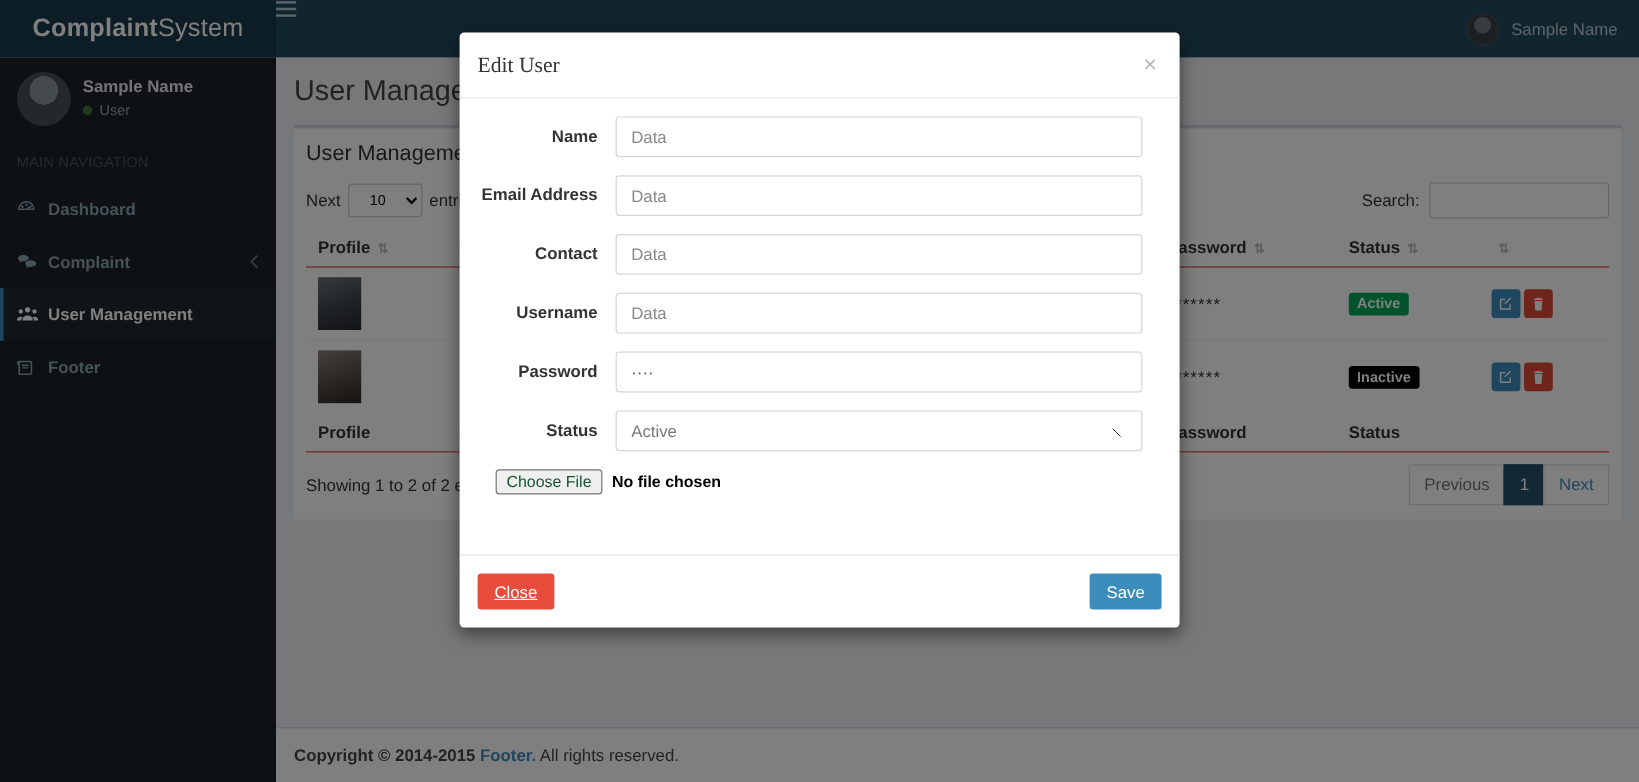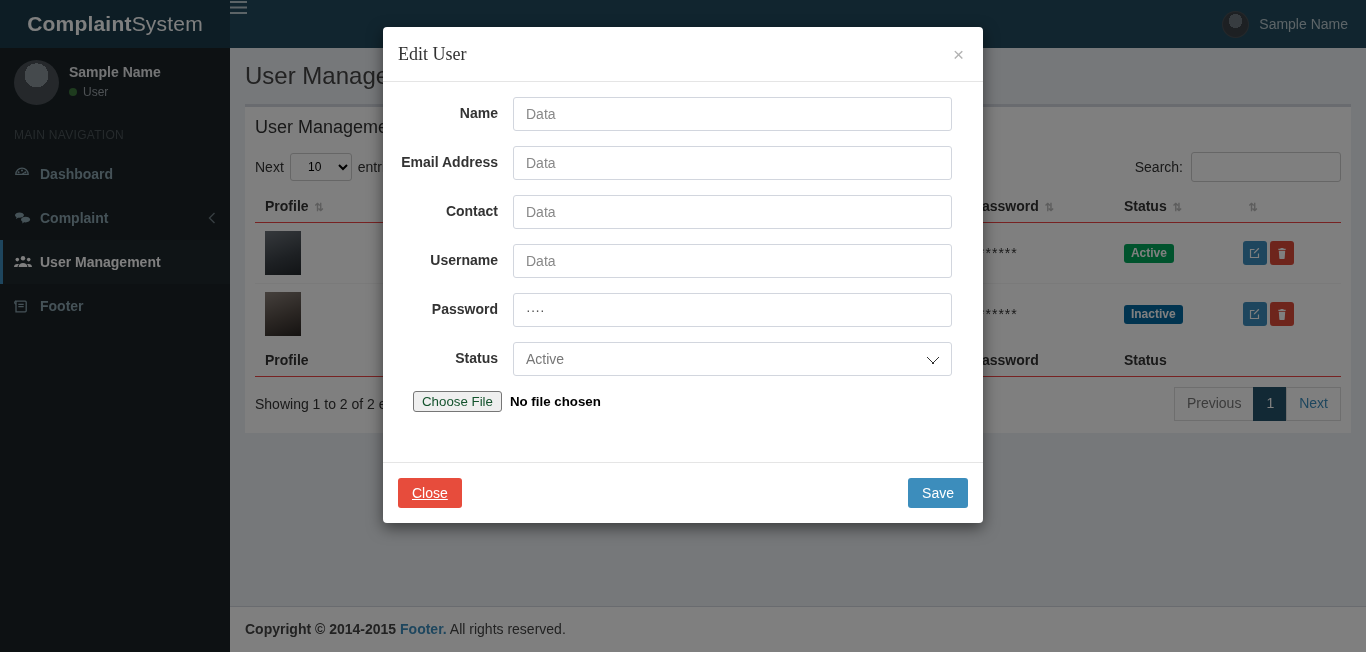--- a/index.html
+++ b/index.html
@@ -113,21 +113,21 @@
     width: 36px; height: 44px; display: block;
     background: linear-gradient(160deg,#6b7279 0%,#3b4147 60%,#23282c 100%);
   }
   .thumb.f { background: linear-gradient(160deg,#8a8079 0%,#554c46 55%,#2a2522 100%); }
   .pw { letter-spacing: 1px; color: #333; }
   .label {
     display: inline-block; padding: 3px 7px; border-radius: 3px;
     font-size: 12px; font-weight: bold; color: #fff; line-height: 1.1;
   }
   .label-success { background: #00a65a; }
-  .label-danger  { background: #0369a1; }
+  .label-danger  { background: #000000; }
   .btn-sm-ico {
     display: inline-flex; align-items: center; justify-content: center;
     width: 24px; height: 24px; border-radius: 3px; color: #fff; font-size: 12px;
     border: none; cursor: pointer; vertical-align: middle;
   }
   .btn-primary { background: #3c8dbc; }
   .btn-danger  { background: #dd4b39; }
 
   .dt-bottom { display: flex; align-items: center; justify-content: space-between; padding: 10px 0 2px 0; }
   .dt-info { font-size: 14px; color: #333; }

